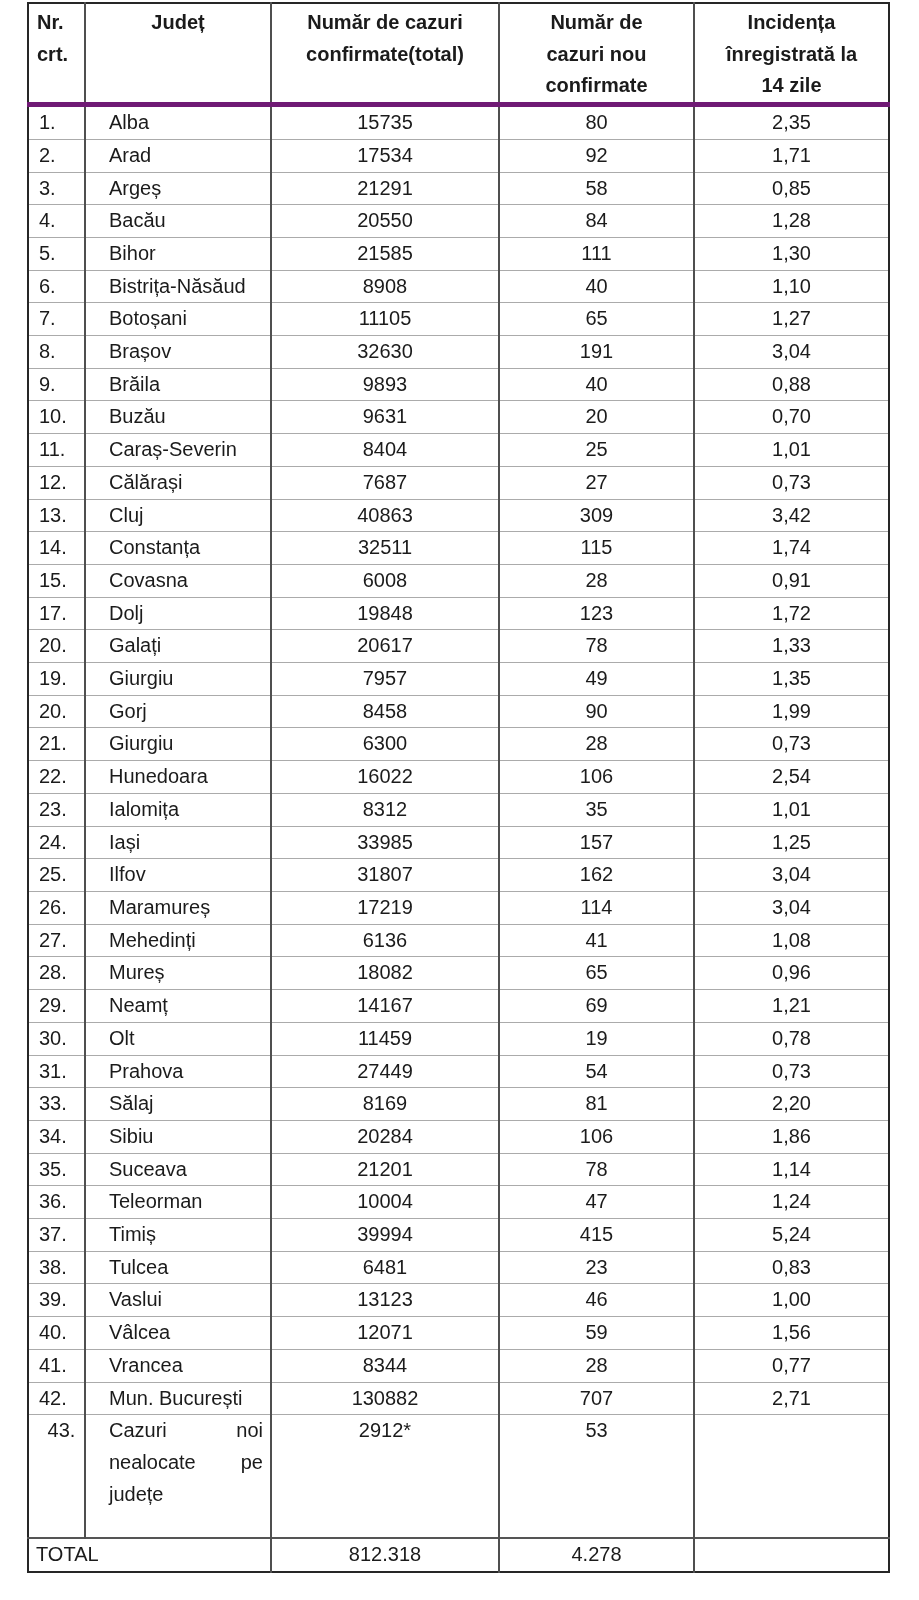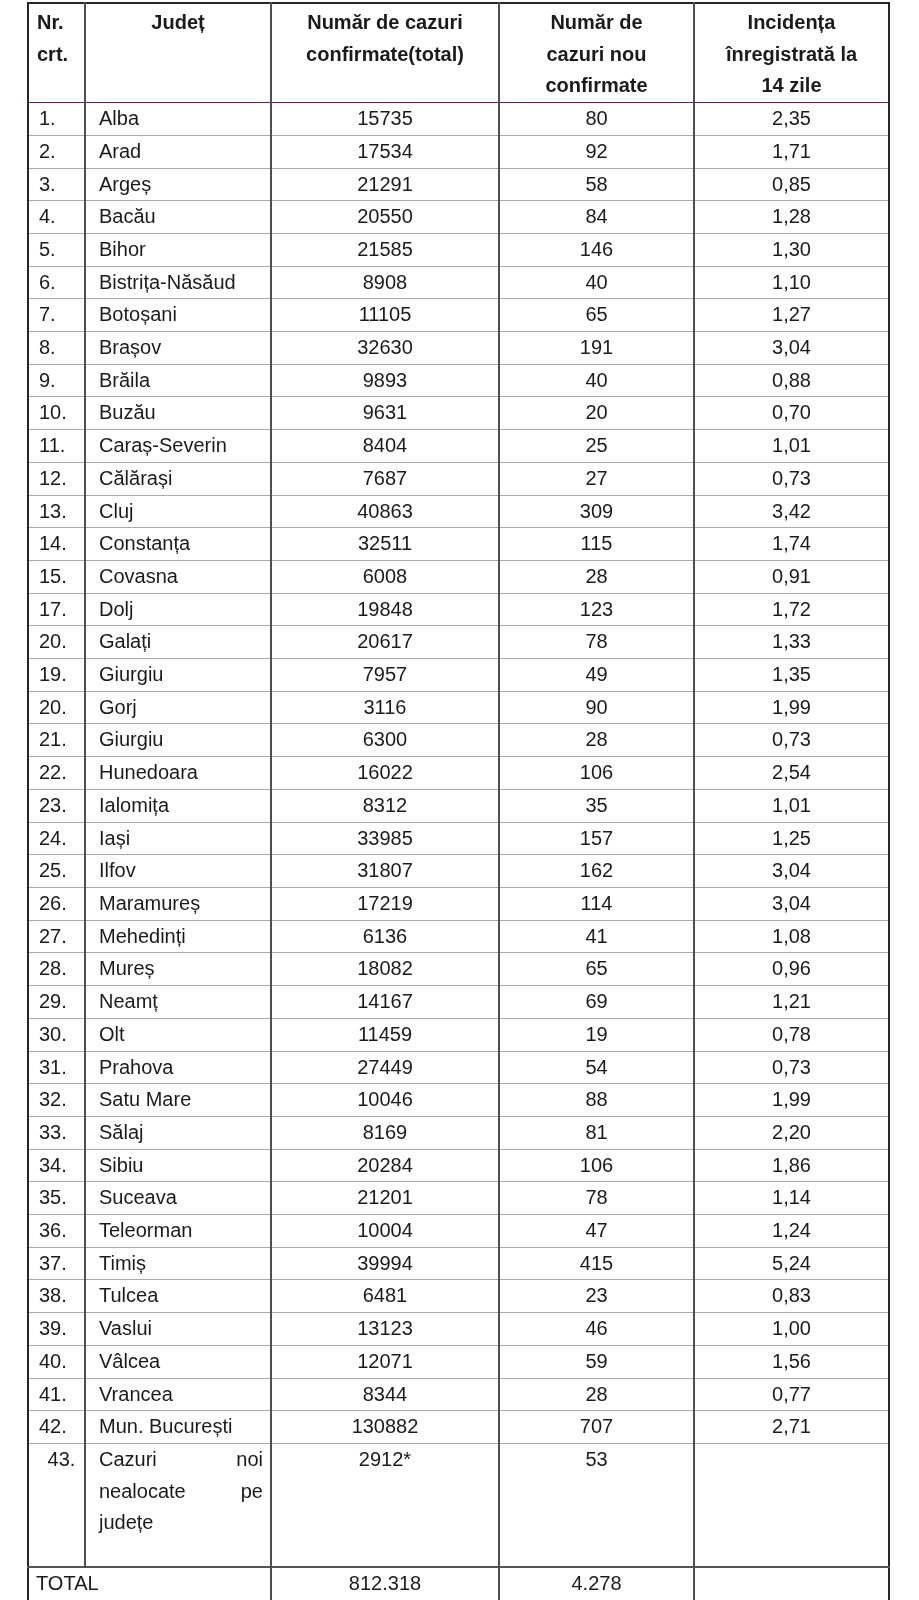--- a/index.html
+++ b/index.html
@@ -34,39 +34,39 @@
   }
   th:first-child, td:first-child {
     border-left: none;
   }
   thead th {
     height: 93px;
     vertical-align: top;
     font-weight: bold;
     text-align: center;
     padding-top: 3px;
-    border-bottom: 1px solid #701a75;
+    border-bottom: 5px solid #701a75;
   }
   thead th.c-nr {
     text-align: left;
     padding-left: 8px;
   }
   thead .hline { display: block; }
   tbody td {
     height: 30.7px;
     vertical-align: middle;
     border-top: 1px solid #ababab;
   }
   td.c-nr {
     text-align: left;
     padding-left: 10px;
   }
   td.c-judet {
     text-align: left;
-    padding-left: 13px;
+    padding-left: 23px;
     padding-right: 7px;
   }
   td.c-num {
     text-align: center;
   }
   tr.multiline td {
     height: 122px;
     vertical-align: top;
     text-align: center;
   }
@@ -148,21 +148,21 @@
     <td class="c-nr">4.</td>
     <td class="c-judet">Bacău</td>
     <td class="c-num">20550</td>
     <td class="c-num">84</td>
     <td class="c-num">1,28</td>
   </tr>
         <tr>
     <td class="c-nr">5.</td>
     <td class="c-judet">Bihor</td>
     <td class="c-num">21585</td>
-    <td class="c-num">146</td>
+    <td class="c-num">111</td>
     <td class="c-num">1,30</td>
   </tr>
         <tr>
     <td class="c-nr">6.</td>
     <td class="c-judet">Bistrița-Năsăud</td>
     <td class="c-num">8908</td>
     <td class="c-num">40</td>
     <td class="c-num">1,10</td>
   </tr>
         <tr>
@@ -245,21 +245,21 @@
         <tr>
     <td class="c-nr">19.</td>
     <td class="c-judet">Giurgiu</td>
     <td class="c-num">7957</td>
     <td class="c-num">49</td>
     <td class="c-num">1,35</td>
   </tr>
         <tr>
     <td class="c-nr">20.</td>
     <td class="c-judet">Gorj</td>
-    <td class="c-num">3116</td>
+    <td class="c-num">8458</td>
     <td class="c-num">90</td>
     <td class="c-num">1,99</td>
   </tr>
         <tr>
     <td class="c-nr">21.</td>
     <td class="c-judet">Giurgiu</td>
     <td class="c-num">6300</td>
     <td class="c-num">28</td>
     <td class="c-num">0,73</td>
   </tr>
@@ -325,27 +325,20 @@
     <td class="c-num">11459</td>
     <td class="c-num">19</td>
     <td class="c-num">0,78</td>
   </tr>
         <tr>
     <td class="c-nr">31.</td>
     <td class="c-judet">Prahova</td>
     <td class="c-num">27449</td>
     <td class="c-num">54</td>
     <td class="c-num">0,73</td>
-  </tr>
-        <tr>
-    <td class="c-nr">32.</td>
-    <td class="c-judet">Satu Mare</td>
-    <td class="c-num">10046</td>
-    <td class="c-num">88</td>
-    <td class="c-num">1,99</td>
   </tr>
         <tr>
     <td class="c-nr">33.</td>
     <td class="c-judet">Sălaj</td>
     <td class="c-num">8169</td>
     <td class="c-num">81</td>
     <td class="c-num">2,20</td>
   </tr>
         <tr>
     <td class="c-nr">34.</td>

